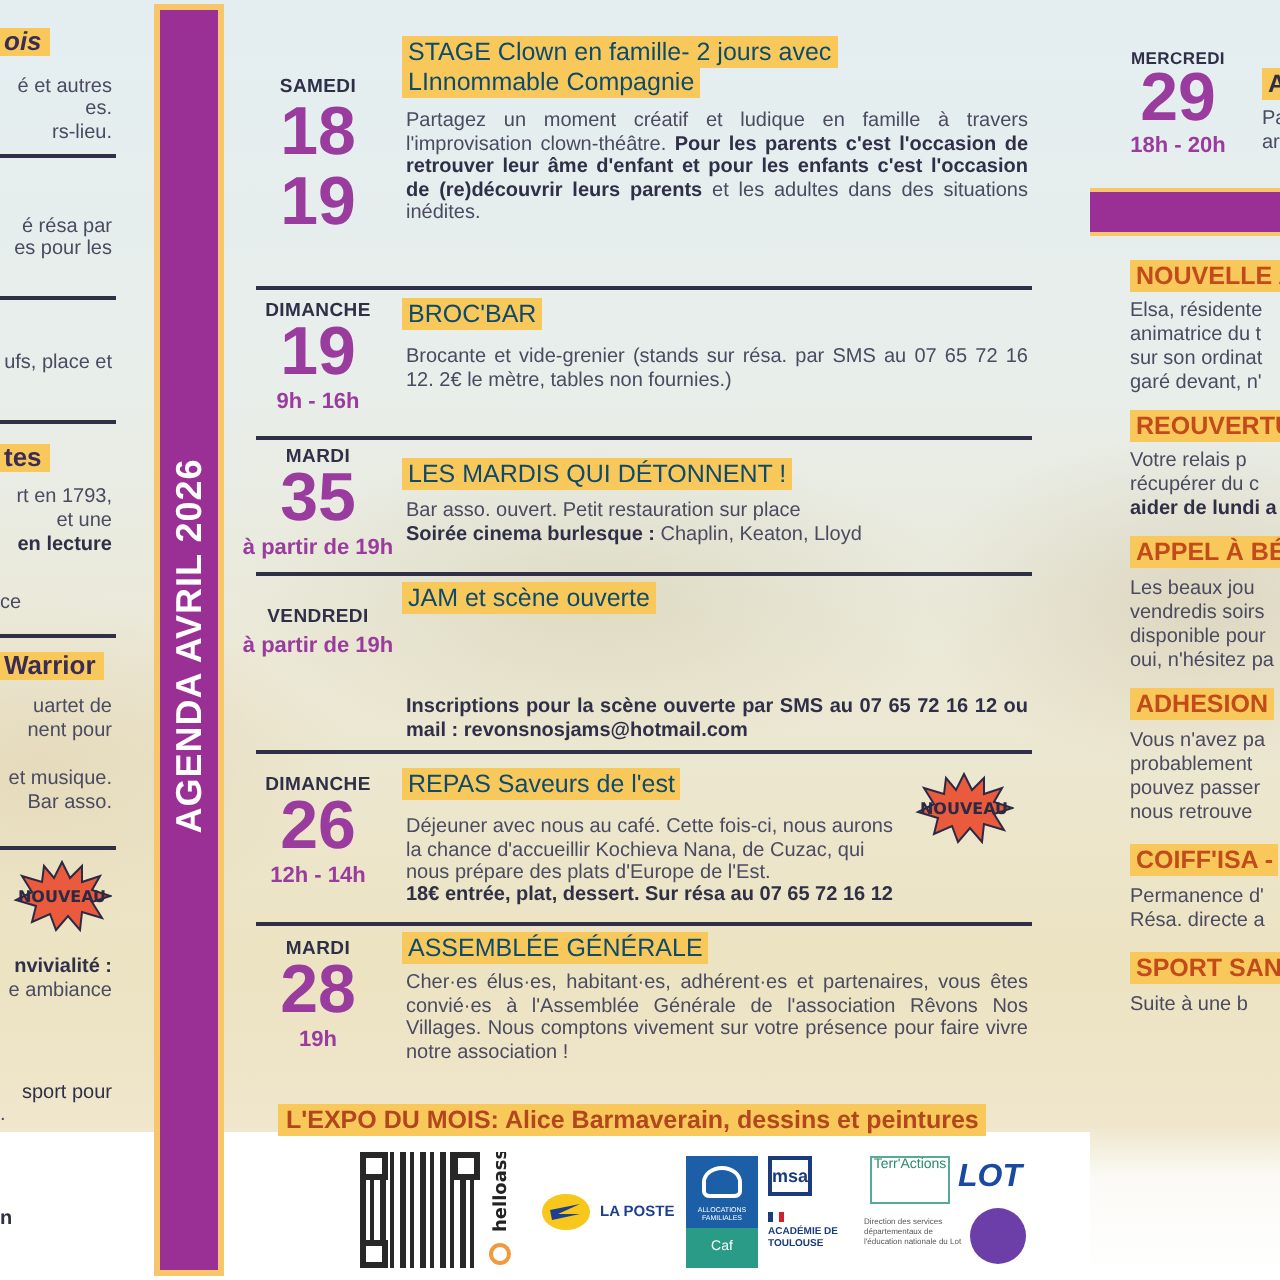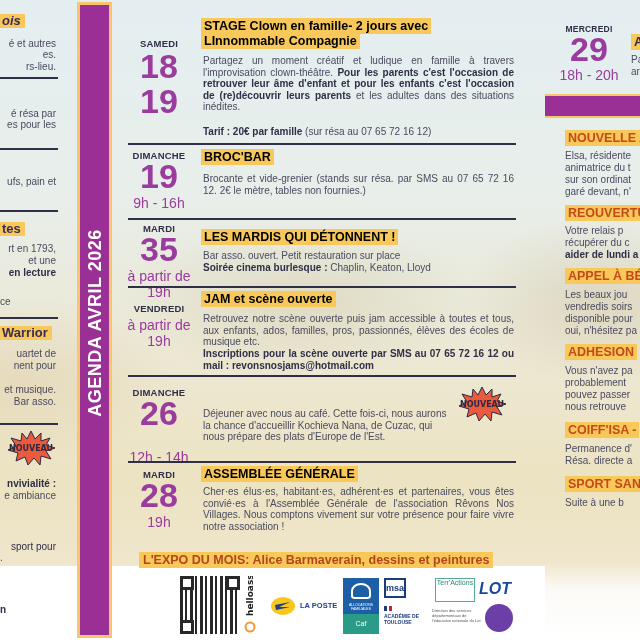--- a/index.html
+++ b/index.html
@@ -19,22 +19,22 @@
 
 .vbanner{position:absolute;left:77px;top:2px;width:35px;height:636px;background:#9a2f96;border:3px solid #f7c56a}
 .vbanner-text{position:absolute;left:50%;top:318px;transform:translate(-50%,-50%) rotate(-90deg);
 color:#fff;font-weight:bold;font-size:18px;white-space:nowrap;letter-spacing:.5px}
 
 .event{position:absolute;left:120px;width:396px}
 .ev-rule{position:absolute;left:128px;width:388px;height:2px;background:#2f2f48}
 .date{position:absolute;left:0;width:78px;text-align:center}
 .dow{font-weight:bold;font-size:9.5px;color:#2f2f48;letter-spacing:.2px}
 .num{font-weight:bold;font-size:34px;line-height:31px;color:#9a3b9e}
-.time{font-weight:normal;font-size:14px;color:#9a3b9e}
-.ev-title{position:absolute;left:81px;background:#f8c95a;color:#000000;font-weight:bold;font-size:12.5px;line-height:14px;padding:1px 3px}
+.time{font-weight:bold;font-size:11px;color:#9a3b9e}
+.ev-title{position:absolute;left:81px;background:#f8c95a;color:#0c4a6e;font-weight:normal;font-size:12.5px;line-height:14px;padding:1px 3px}
 .ev-body{position:absolute;left:83px;width:311px;font-size:10px;line-height:11.5px;color:#4a4a60;text-align:justify}
 .ev-body b{color:#2f2f48}
 .nouveau{position:absolute;width:50px;height:36px}
 .expo{position:absolute;left:139px;top:552px;background:#f8c95a;color:#b3461d;font-weight:bold;font-size:12.5px;padding:1px 4px;white-space:nowrap}
 
 .qr{position:absolute;left:180px;top:576px;width:60px;height:58px;background:
 repeating-linear-gradient(90deg,#111 0 3px,#fff 3px 5px,#111 5px 7px,#fff 7px 10px),#fff;opacity:.9}
 .qr-c{position:absolute;width:14px;height:14px;border:3px solid #111;background:#fff}
 .helloasso{position:absolute;left:243px;top:576px;width:14px;height:58px}
 .laposte{position:absolute;left:270px;top:596px;width:70px;height:20px}
@@ -59,21 +59,21 @@
 
 <div class="leftcol">
   <div class="lc-h" style="left:-2px;top:14px;font-style:italic">ois</div>
   <div class="lc-t" style="top:38px">é et autres</div>
   <div class="lc-t" style="top:49px">es.</div>
   <div class="lc-t" style="top:61px">rs-lieu.</div>
   <div class="lc-rule" style="top:77px"></div>
   <div class="lc-t" style="top:108px">é résa par</div>
   <div class="lc-t" style="top:119px">es pour les</div>
   <div class="lc-rule" style="top:148px"></div>
-  <div class="lc-t" style="top:176px">ufs, pain et</div>
+  <div class="lc-t" style="top:176px">ufs, place et</div>
   <div class="lc-rule" style="top:210px"></div>
   <div class="lc-h" style="left:-2px;top:222px">tes</div>
   <div class="lc-t" style="top:243px">rt en 1793,</div>
   <div class="lc-t" style="top:255px">et   une</div>
   <div class="lc-t" style="top:267px;font-weight:bold;color:#2f2f48">en lecture</div>
   <div class="lc-t" style="top:296px;left:0;right:auto">ce</div>
   <div class="lc-rule" style="top:317px"></div>
   <div class="lc-h" style="left:-2px;top:326px">Warrior</div>
   <div class="lc-t" style="top:348px">uartet  de</div>
   <div class="lc-t" style="top:360px">nent pour</div>
@@ -102,24 +102,20 @@
     <div class="num" style="margin-top:2px">18</div>
     <div class="num" style="margin-top:4px">19</div>
   </div>
   <div class="ev-title" style="top:4px">STAGE Clown en famille- 2 jours avec</div>
   <div class="ev-title" style="top:19px">LInnommable Compagnie</div>
   <div class="ev-body" style="top:41px">
     <span>Partagez un moment créatif et ludique en famille à travers l'improvisation clown-théâtre.</span>
     <b>Pour les parents c'est l'occasion de retrouver leur âme d'enfant et pour les enfants c'est l'occasion de (re)découvrir leurs parents</b>
     <span>et les adultes dans des situations inédites.</span>
   </div>
-  <div class="ev-body" style="top:112px">
-    <b>Tarif : 20€ par famille</b>
-    <span>(sur résa au 07 65 72 16 12)</span>
-  </div>
 </div>
 <div class="ev-rule" style="top:143px"></div>
 
 <div class="event" style="top:146px;height:70px">
   <div class="date" style="top:4px">
     <div class="dow">DIMANCHE</div>
     <div class="num">19</div>
     <div class="time" style="margin-top:3px">9h - 16h</div>
   </div>
   <div class="ev-title" style="top:3px">BROC'BAR</div>
@@ -142,32 +138,33 @@
   </div>
 </div>
 <div class="ev-rule" style="top:286px"></div>
 
 <div class="event" style="top:288px;height:84px">
   <div class="date" style="top:15px">
     <div class="dow">VENDREDI</div>
     <div class="time" style="margin-top:3px">à partir de 19h</div>
   </div>
   <div class="ev-title" style="top:3px">JAM et scène ouverte</div>
-  <div class="ev-body" style="top:25px">Retrouvez notre scène ouverte puis jam accessible à toutes et tous, aux enfants, ados, familles, pros, passionnés, élèves des écoles de musique etc.</div>
   <div class="ev-body" style="top:60px;font-weight:bold;color:#2f2f48">Inscriptions pour la scène ouverte par SMS au 07 65 72 16 12 ou mail : revonsnosjams@hotmail.com</div>
 </div>
 <div class="ev-rule" style="top:375px"></div>
 
 <div class="event" style="top:378px;height:80px">
   <div class="date" style="top:9px">
     <div class="dow">DIMANCHE</div>
     <div class="num">26</div>
-    <div class="time" style="margin-top:20px">12h - 14h</div>
-  </div>
+    <div class="time" style="margin-top:3px">12h - 14h</div>
+  </div>
+  <div class="ev-title" style="top:6px">REPAS Saveurs de l'est</div>
   <div class="ev-body" style="top:30px;width:250px;text-align:left">Déjeuner avec nous au café. Cette fois-ci, nous aurons la chance d'accueillir Kochieva Nana, de Cuzac, qui nous prépare des plats d'Europe de l'Est.</div>
+  <div class="ev-body" style="top:64px;font-weight:bold;color:#2f2f48;width:320px">18€ entrée, plat, dessert. Sur résa au 07 65 72 16 12</div>
   <svg class="nouveau" style="left:337px;top:8px" viewBox="0 0 50 36">
     <polygon points="25,1 29,9 35,3 35,11 44,8 40,15 49,18 40,21 45,29 35,26 34,35 28,28 22,35 19,27 10,31 12,23 2,20 10,16 5,8 15,11 16,3 21,9" fill="#ea5a3c" stroke="#2a2a44" stroke-width="1"></polygon>
     <text x="25" y="21" text-anchor="middle" font-family="DejaVu Sans, sans-serif" font-weight="bold" font-size="8" fill="#2a2a44">NOUVEAU</text>
   </svg>
 </div>
 <div class="ev-rule" style="top:461px"></div>
 
 <div class="event" style="top:464px;height:70px">
   <div class="date" style="top:5px">
     <div class="dow">MARDI</div>

